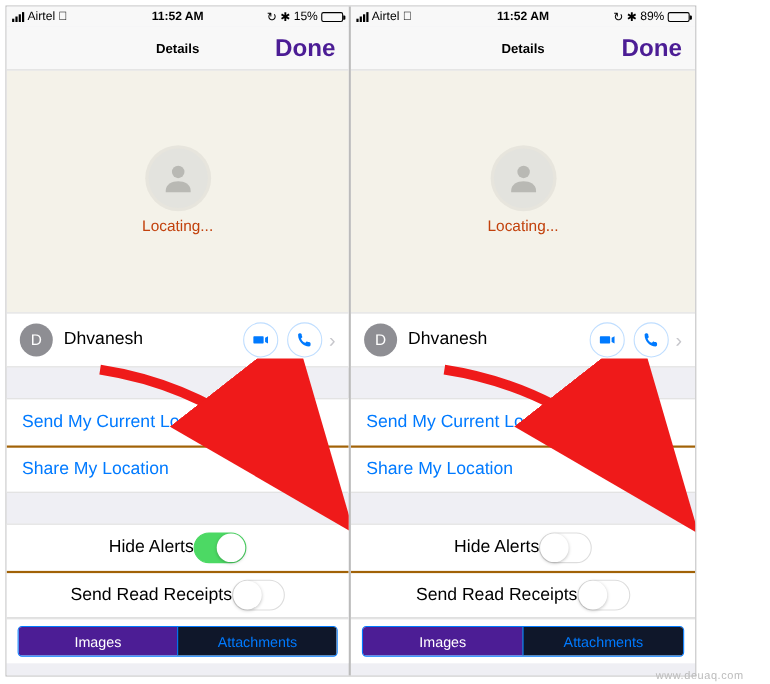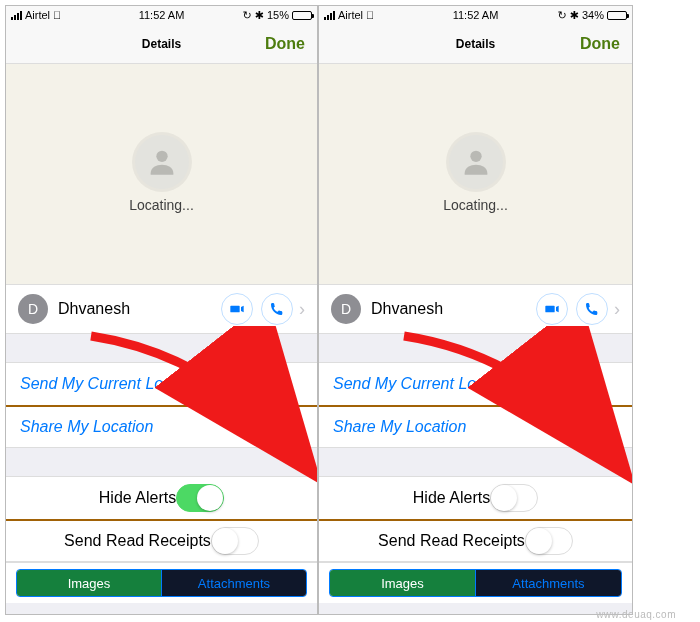--- a/index.html
+++ b/index.html
@@ -38,55 +38,55 @@
     position: relative;
   }
   .status .carrier { display:flex; align-items:center; gap:3px; }
   .bars { display:flex; align-items:flex-end; gap:1px; }
   .bars span { width:2px; background:#000; display:block; }
   .bars span:nth-child(1){height:3px}
   .bars span:nth-child(2){height:5px}
   .bars span:nth-child(3){height:7px}
   .bars span:nth-child(4){height:9px}
   .wifi { font-size:11px; }
-  .clock { position:absolute; left:50%; transform:translateX(-50%); font-weight:400; }
+  .clock { position:absolute; left:50%; transform:translateX(-50%); font-weight:700; }
   .right-icons { position:absolute; right:5px; display:flex; align-items:center; gap:3px; }
   .battery { width:20px; height:9px; border:1px solid #000; border-radius:2px; position:relative; }
   .battery::after { content:""; width:2px; height:4px; background:#000; position:absolute; right:-3px; top:2px; border-radius:0 1px 1px 0;}
   .battery-fill { background:#000; height:100%; }
   
   .navbar {
     height: 40px;
     background: #f8f8f8;
     border-bottom: 1px solid #ddd;
     display: flex;
     align-items: center;
     justify-content: center;
     position: relative;
   }
   .navbar .title { font-weight:600; font-size:12px; }
-  .navbar .done { position:absolute; right:12px; color:#4d7c0f; font-size:16px; font-weight:600; }
+  .navbar .done { position:absolute; right:12px; color:#4c1d95; font-size:22px; font-weight:600; }
   
   .map {
     height: 220px;
     background: #f4f2e9;
     display:flex;
     flex-direction:column;
     align-items:center;
     justify-content:center;
     gap:8px;
   }
   .avatar-big {
     width:54px; height:54px; border-radius:50%;
     background:#e3e3de;
     display:flex; align-items:center; justify-content:center;
     box-shadow: 0 0 0 3px rgba(0,0,0,0.05);
   }
   .avatar-big svg { width:34px; height:34px; fill:#b9b9b4; }
-  .locating { color:#404040; font-size:14px; }
+  .locating { color:#c2410c; font-size:14px; }
   
   .row {
     background:#fff;
     border-top:1px solid #ddd;
     border-bottom:1px solid #ddd;
     display:flex;
     align-items:center;
     padding:8px 12px;
     font-size:16px;
   }
@@ -106,21 +106,21 @@
   }
   .icon-btn svg { width:16px; height:16px; fill:#007aff; }
   .chev { color:#c7c7cc; font-size:18px; margin-left:6px; }
   .gap { height:28px; }
   .section { background:#fff; border-top:1px solid #ddd; border-bottom:1px solid #ddd; }
   .list-row {
     height:42px; display:flex; align-items:center;
     padding:0 14px; font-size:16px;
   }
   .list-row + .list-row { border-top:2px solid #a16207; }
-  .link { color:#007aff;font-style:italic; }
+  .link { color:#007aff; }
   .toggle-row { justify-content:center; color:#000; }
   
   .toggle {
     width:48px; height:28px; border-radius:14px;
     position:relative;
     border:1px solid #ddd;
   }
   .toggle.off { background:#fff; }
   .toggle.on { background:#4cd964; border-color:#4cd964; }
   .knob {
@@ -130,21 +130,21 @@
   }
   .toggle.off .knob { left:0; }
   .toggle.on .knob { right:0; }
   
   .seg-wrap { padding:6px 10px; background:#fff; border-top:1px solid #ddd; }
   .segmented {
     display:flex; border:1px solid #007aff; border-radius:4px; overflow:hidden;
     height:28px;
   }
   .segmented div { flex:1; display:flex; align-items:center; justify-content:center; font-size:13px; }
-  .segmented .sel { background:#15803d; color:#fff; }
+  .segmented .sel { background:#4c1d95; color:#fff; }
   .segmented .unsel { color:#007aff; background:#0f172a; }
   .segmented div + div { border-left:1px solid #007aff; }
   
   .arrow { position:absolute; pointer-events:none; }
   .watermark {
     position:absolute; right:24px; bottom:2px;
     font-size:10px; color:#bbb; letter-spacing:0.5px;
   }
 </style>
 </head>
@@ -246,21 +246,21 @@
             <span></span>
             <span></span>
           </span>
         <span>Airtel</span>
         <span class="wifi"></span>
       </div>
       <div class="clock">11:52 AM</div>
       <div class="right-icons">
         <span>↻</span>
         <span>✱</span>
-        <span>34%</span>
+        <span>89%</span>
         <span class="battery"><span class="battery-fill" style="width:82%"></span></span>
       </div>
     </div>
     <div class="navbar">
       <span class="title">Details</span>
       <span class="done">Done</span>
     </div>
     <div class="map">
       <div class="avatar-big">
         <svg viewBox="0 0 24 24">

